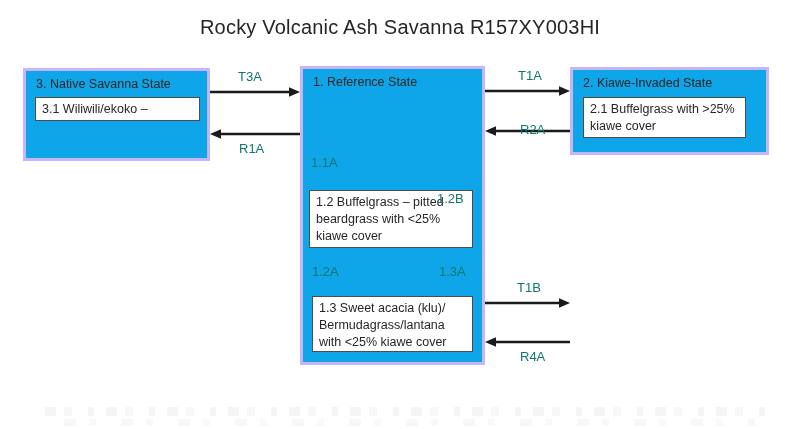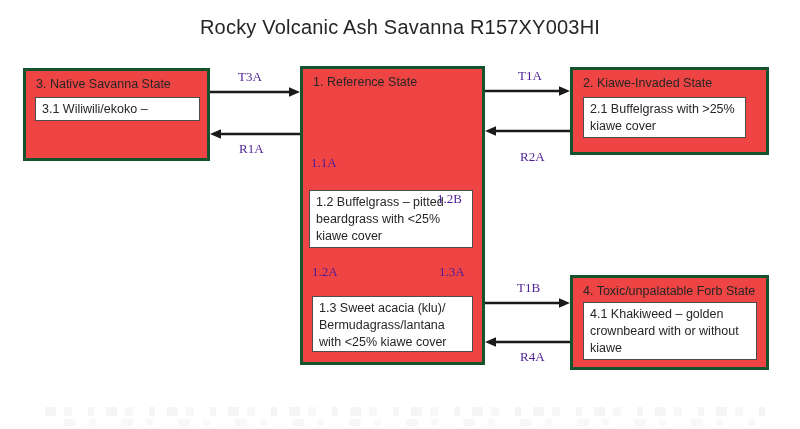--- a/index.html
+++ b/index.html
@@ -29,22 +29,22 @@
   .arrows {
     position: absolute;
     left: 0;
     top: 0;
     width: 800px;
     height: 429px;
     pointer-events: none;
   }
   .state-box {
     position: absolute;
-    border: 3px solid #14532d;
-    background: #ef4444;
+    border: 3px solid #c4b5fd;
+    background: #0ea5e9;
     box-sizing: border-box;
   }
   .state-label {
     position: absolute;
     left: 10px;
     top: 6px;
     font-size: 12.5px;
     white-space: nowrap;
     color: #262626;
   }
@@ -68,28 +68,27 @@
   .c31 { left: 9px;  top: 26px;  width: 165px; height: 24px; }
   .c11 { left: 4px;  top: 27px;  width: 167px; height: 39px; }
   .c12 { left: 6px;  top: 121px; width: 164px; height: 58px; }
   .c13 { left: 9px;  top: 227px; width: 161px; height: 56px; }
   .c21 { left: 10px; top: 27px;  width: 163px; height: 41px; }
   .c41 { left: 10px; top: 24px;  width: 174px; height: 58px; }
   
   .alabel {
     position: absolute;
     font-size: 13px;
-    color: #4c1d95;
+    color: #0f766e;
     white-space: nowrap;
-    font-family: Liberation Serif, serif;
   }
   .lbl-t3a  { left: 238px; top: 69px;  }
   .lbl-r1a  { left: 239px; top: 141px; }
   .lbl-t1a  { left: 518px; top: 68px;  }
-  .lbl-r2a  { left: 520px; top: 149px; }
+  .lbl-r2a  { left: 520px; top: 122px; }
   .lbl-t1b  { left: 517px; top: 280px; }
   .lbl-r4a  { left: 520px; top: 349px; }
   .lbl-11a  { left: 311px; top: 155px; }
   .lbl-12b  { left: 437px; top: 155px; margin-top: 36px; }
   .lbl-12a  { left: 312px; top: 264px; }
   .lbl-13a  { left: 439px; top: 264px; text-align: right; }
   
   .artifact {
     position: absolute;
     pointer-events: none;
@@ -180,24 +179,20 @@
     <div class="state-label">1. Reference State</div>
     <div class="community c12">1.2 Buffelgrass – pitted beardgrass with &lt;25% kiawe cover</div>
     <div class="community c13">1.3 Sweet acacia (klu)/​Bermudagrass/​lantana with &lt;25% kiawe cover</div>
   </div>
 
   <div class="state-box box-kiawe">
     <div class="state-label">2. Kiawe-Invaded State</div>
     <div class="community c21">2.1 Buffelgrass with &gt;25% kiawe cover</div>
   </div>
 
-  <div class="state-box box-forb">
-    <div class="state-label">4. Toxic/unpalatable Forb State</div>
-    <div class="community c41">4.1 Khakiweed – golden crownbeard with or without kiawe</div>
-  </div>
 
   <span class="alabel lbl-t3a">T3A</span>
   <span class="alabel lbl-r1a">R1A</span>
   <span class="alabel lbl-t1a">T1A</span>
   <span class="alabel lbl-r2a">R2A</span>
   <span class="alabel lbl-t1b">T1B</span>
   <span class="alabel lbl-r4a">R4A</span>
   <span class="alabel lbl-11a">1.1A</span>
   <span class="alabel lbl-12b">1.2B</span>
   <span class="alabel lbl-12a">1.2A</span>

